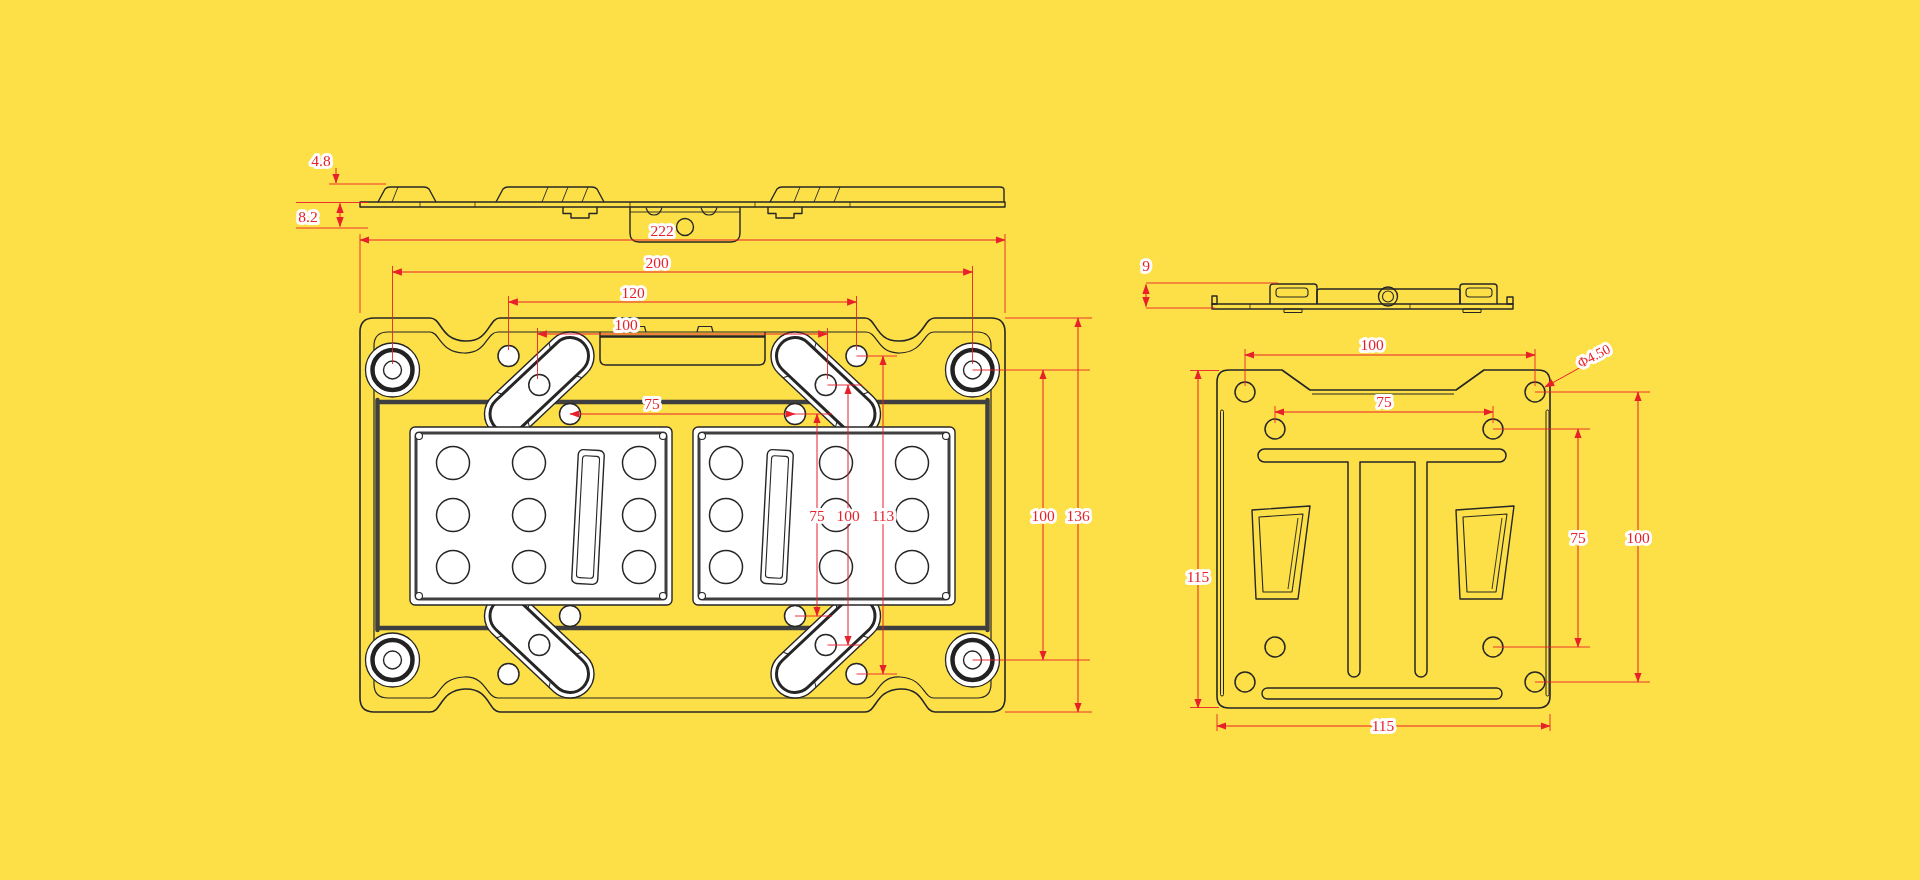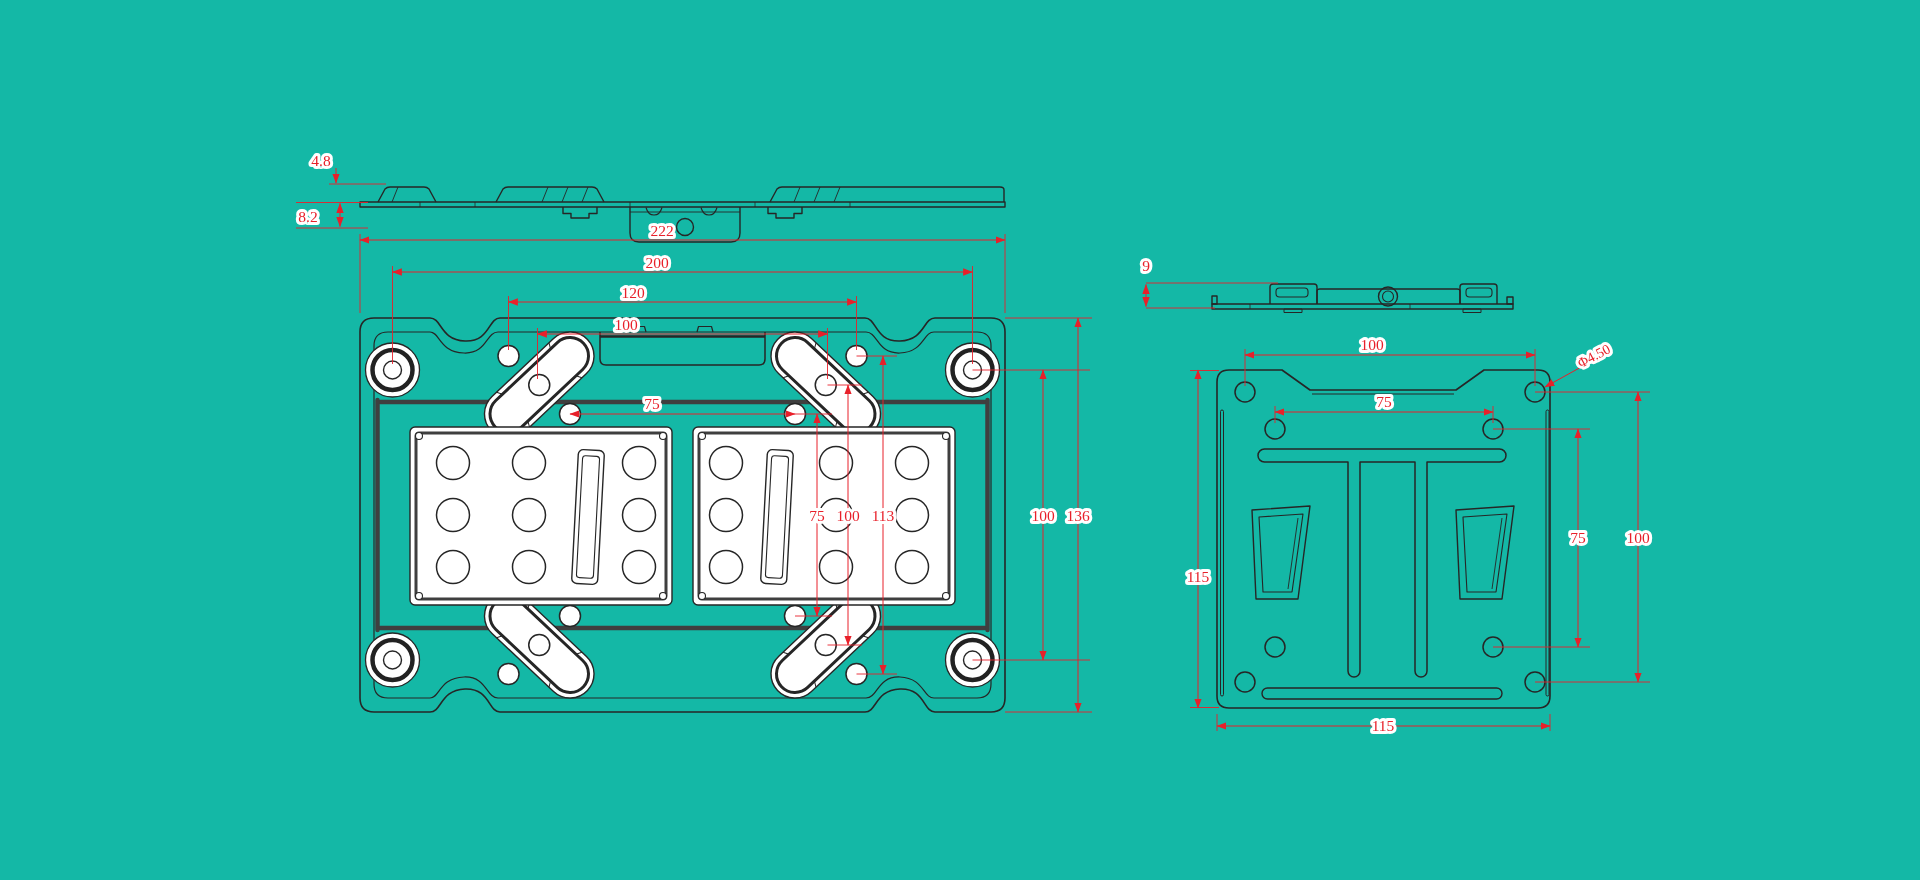--- a/index.html
+++ b/index.html
@@ -1,16 +1,16 @@
 <!DOCTYPE html>
 <html><head>
 <meta charset="utf-8">
 <style>
   html,body{margin:0;padding:0;background:#ffffff;}
-  .stage{position:relative;width:1920px;height:880px;background:#14b8a6;overflow:hidden;
+  .stage{position:relative;width:1920px;height:880px;background:#fde047;overflow:hidden;
          font-family:"Liberation Serif", serif;text-align:center;}
   svg{position:absolute;left:0;top:0;}
   .dim{font-family:"Liberation Serif", serif;font-size:15.5px;fill:#e8202a;
        paint-order:stroke;stroke:#ffffff;stroke-width:6px;stroke-linejoin:round;
        text-anchor:middle;}
   .dim-small{font-size:14px;}
 </style>
 </head>
 <body>
 

